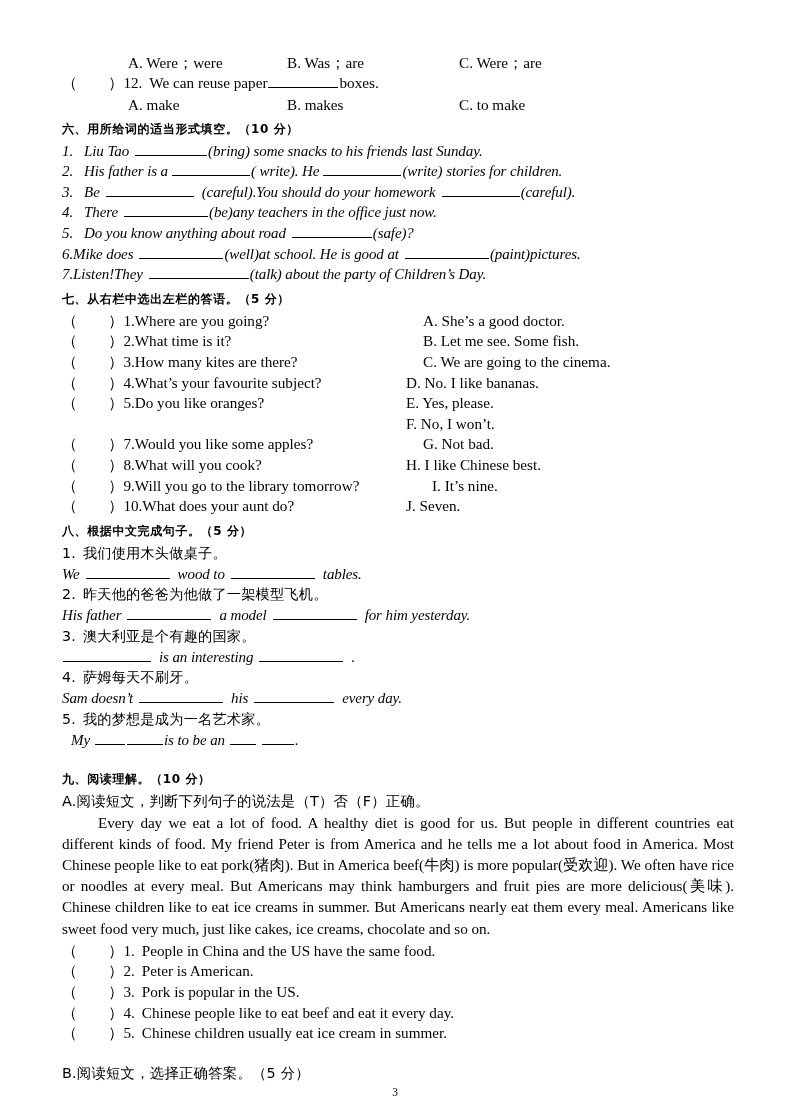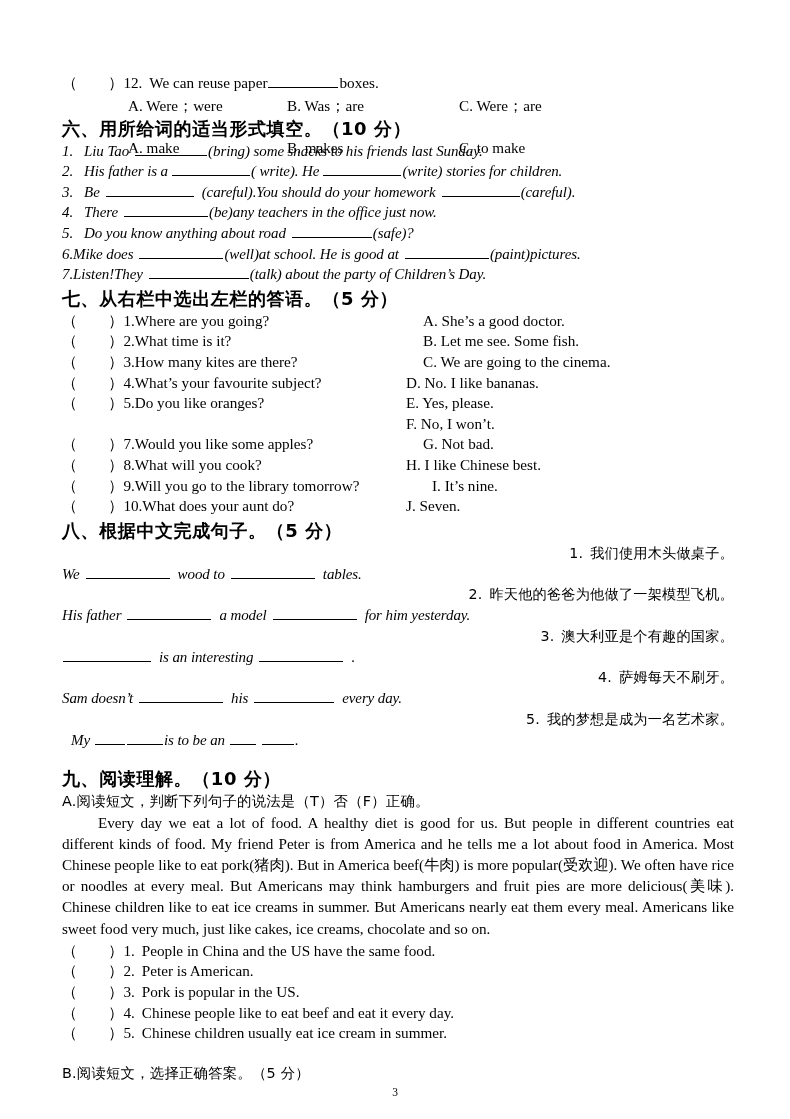--- a/index.html
+++ b/index.html
@@ -31,54 +31,52 @@
   .line {
     font-size: 15px;
     line-height: 20.6px;
     white-space: nowrap;
     letter-spacing: -0.1px;
     font-style: italic;
   }
 
   .heading-cn {
     font-family: "DejaVu Sans", "Liberation Sans", sans-serif;
-    font-size: 18px;
+    font-size: 12px;
     line-height: 24px;
     font-weight: 700;
     letter-spacing: 0.6px;
     white-space: nowrap;
   }
   .subhead-cn {
     font-family: "DejaVu Sans", "Liberation Sans", sans-serif;
     font-size: 14.4px;
     line-height: 21px;
     letter-spacing: 0.2px;
     white-space: nowrap;
   }
   .cn-sentence {
     font-family: "DejaVu Sans", "Liberation Sans", sans-serif;
     font-size: 14.2px;
     line-height: 21px;
     letter-spacing: 0.2px;
     white-space: nowrap;
-    text-align: right;
   }
 
   
   .opt-row {
     position: relative;
     height: 21px;
     font-size: 15.2px;
     line-height: 21px;
   }
   .opt {
     position: absolute;
     top: 0;
     white-space: nowrap;
-    margin-top: 43px;
   }
   .opt-a { left: 66px; }
   .opt-b { left: 225px; }
   .opt-c { left: 397px; }
 
   
   .blank {
     display: inline-block;
     border-bottom: 1.1px solid #000;
     vertical-align: baseline;

